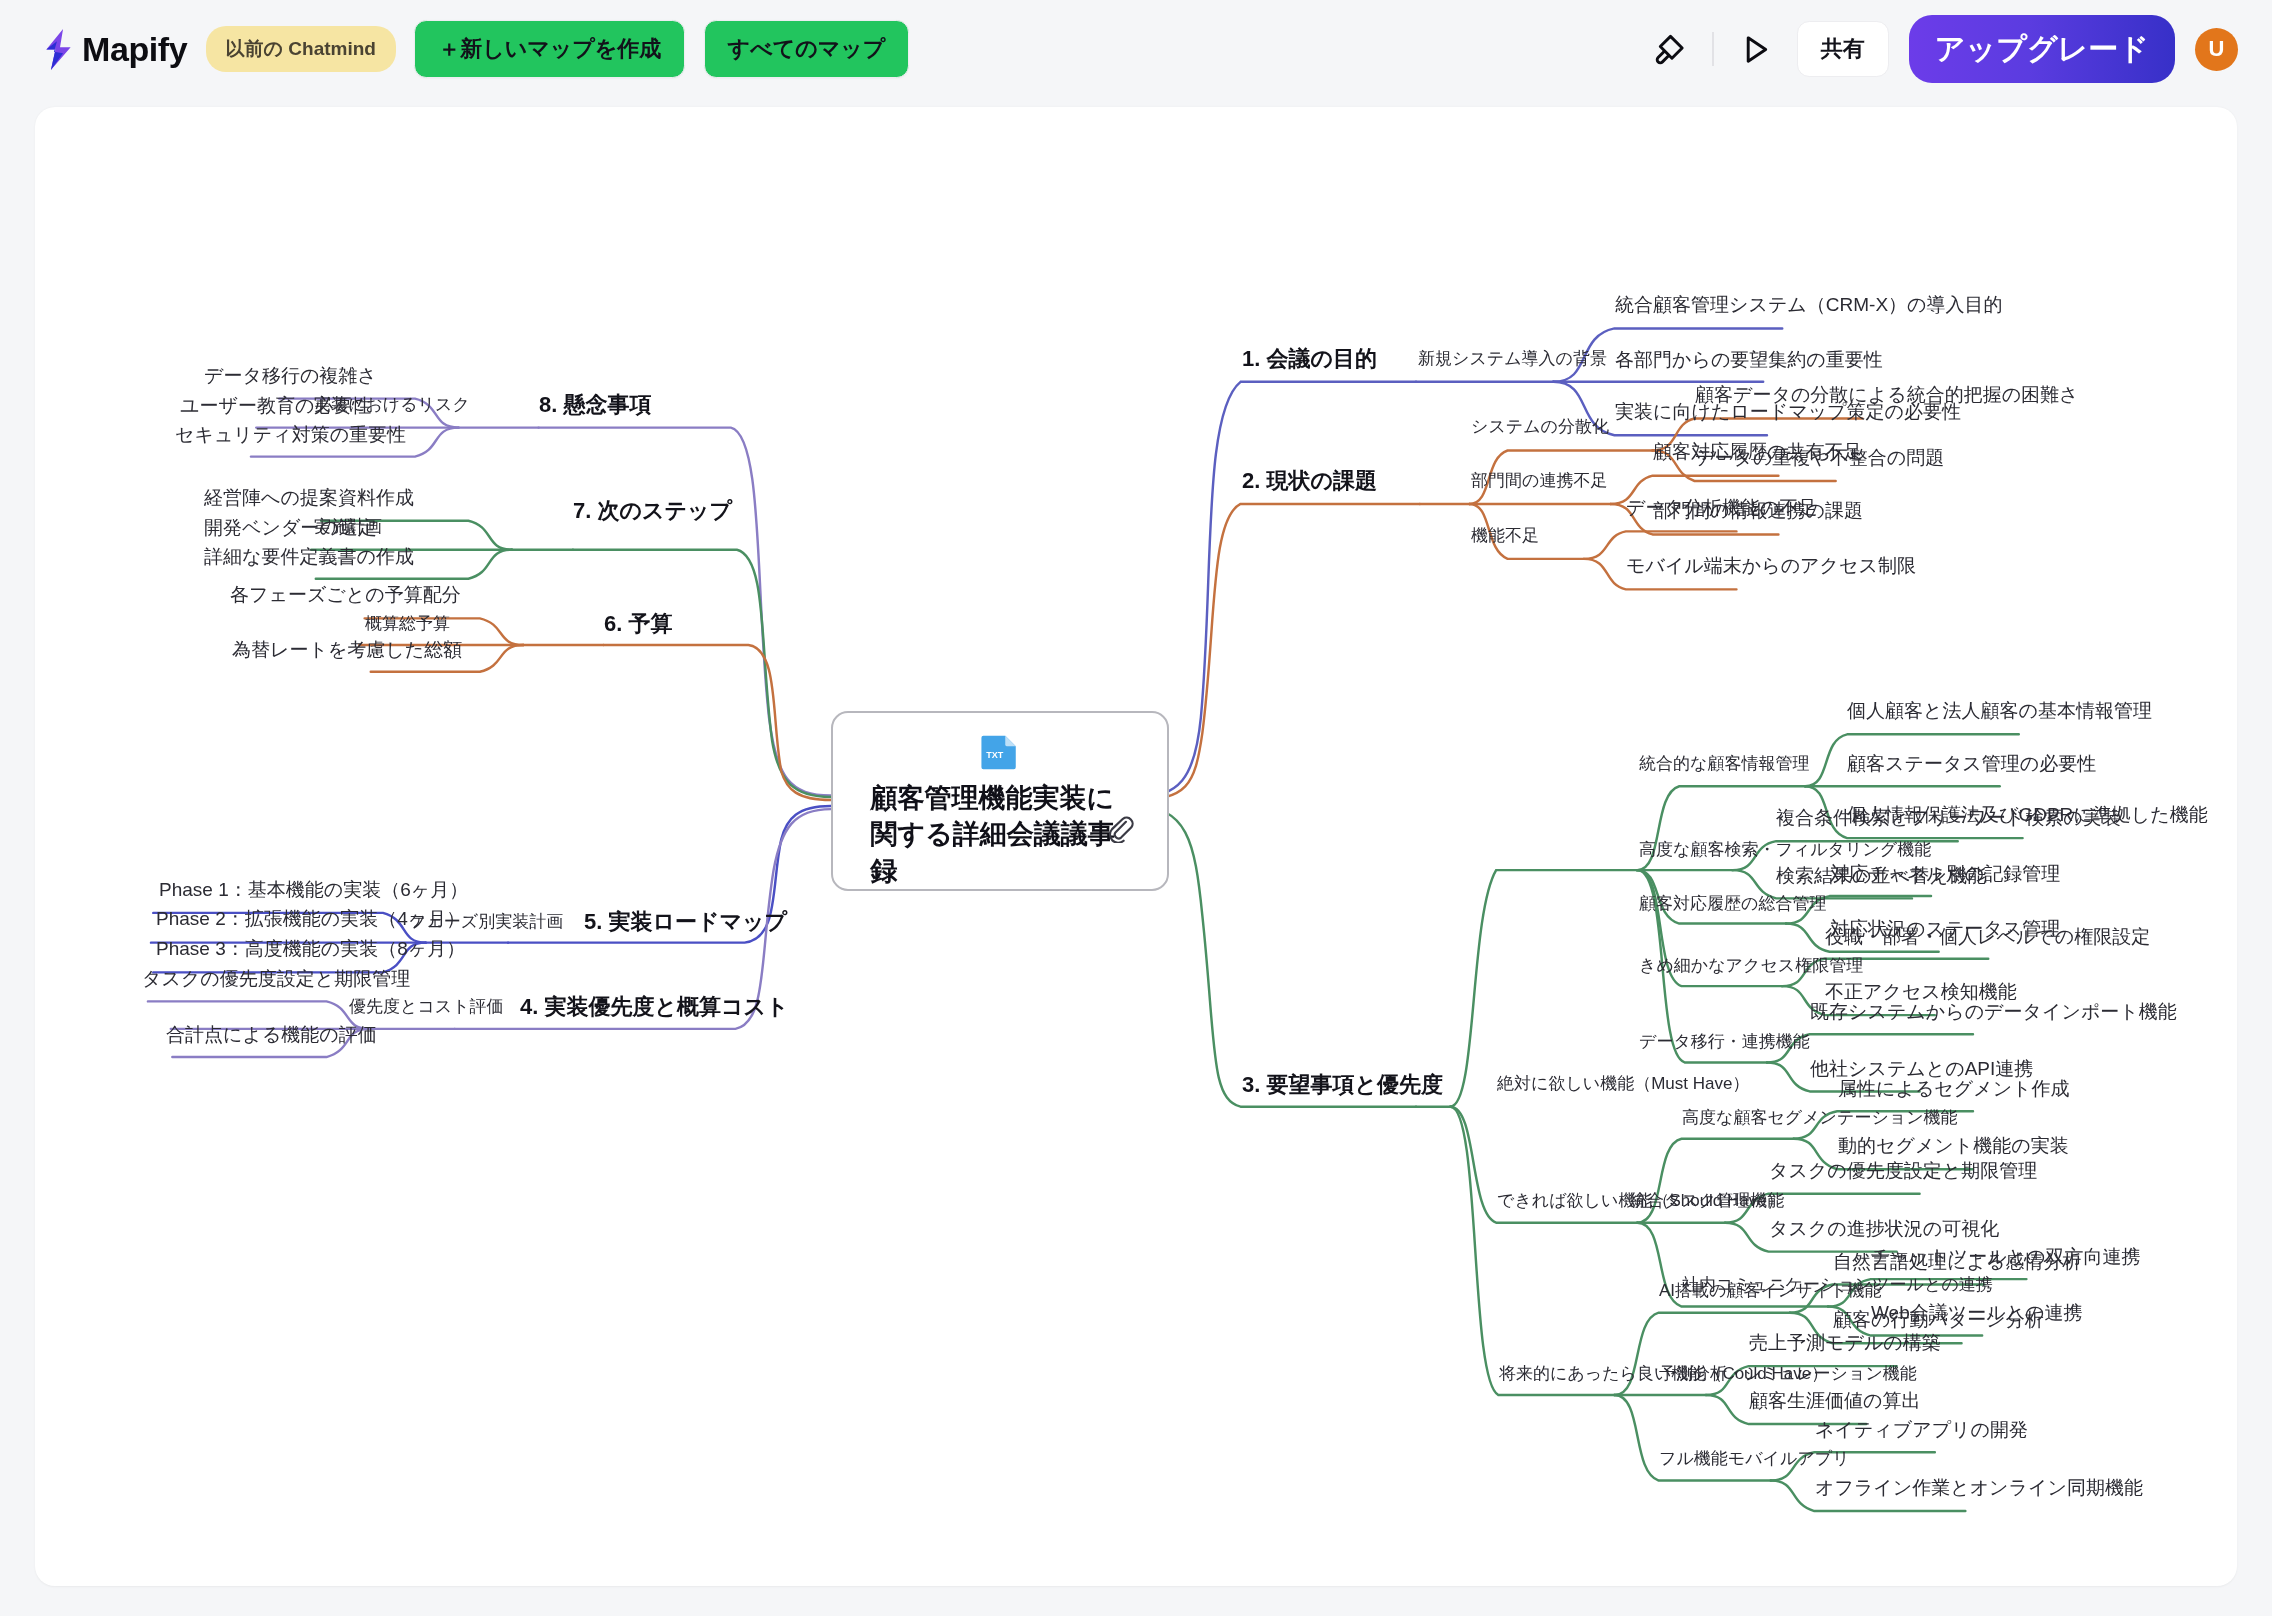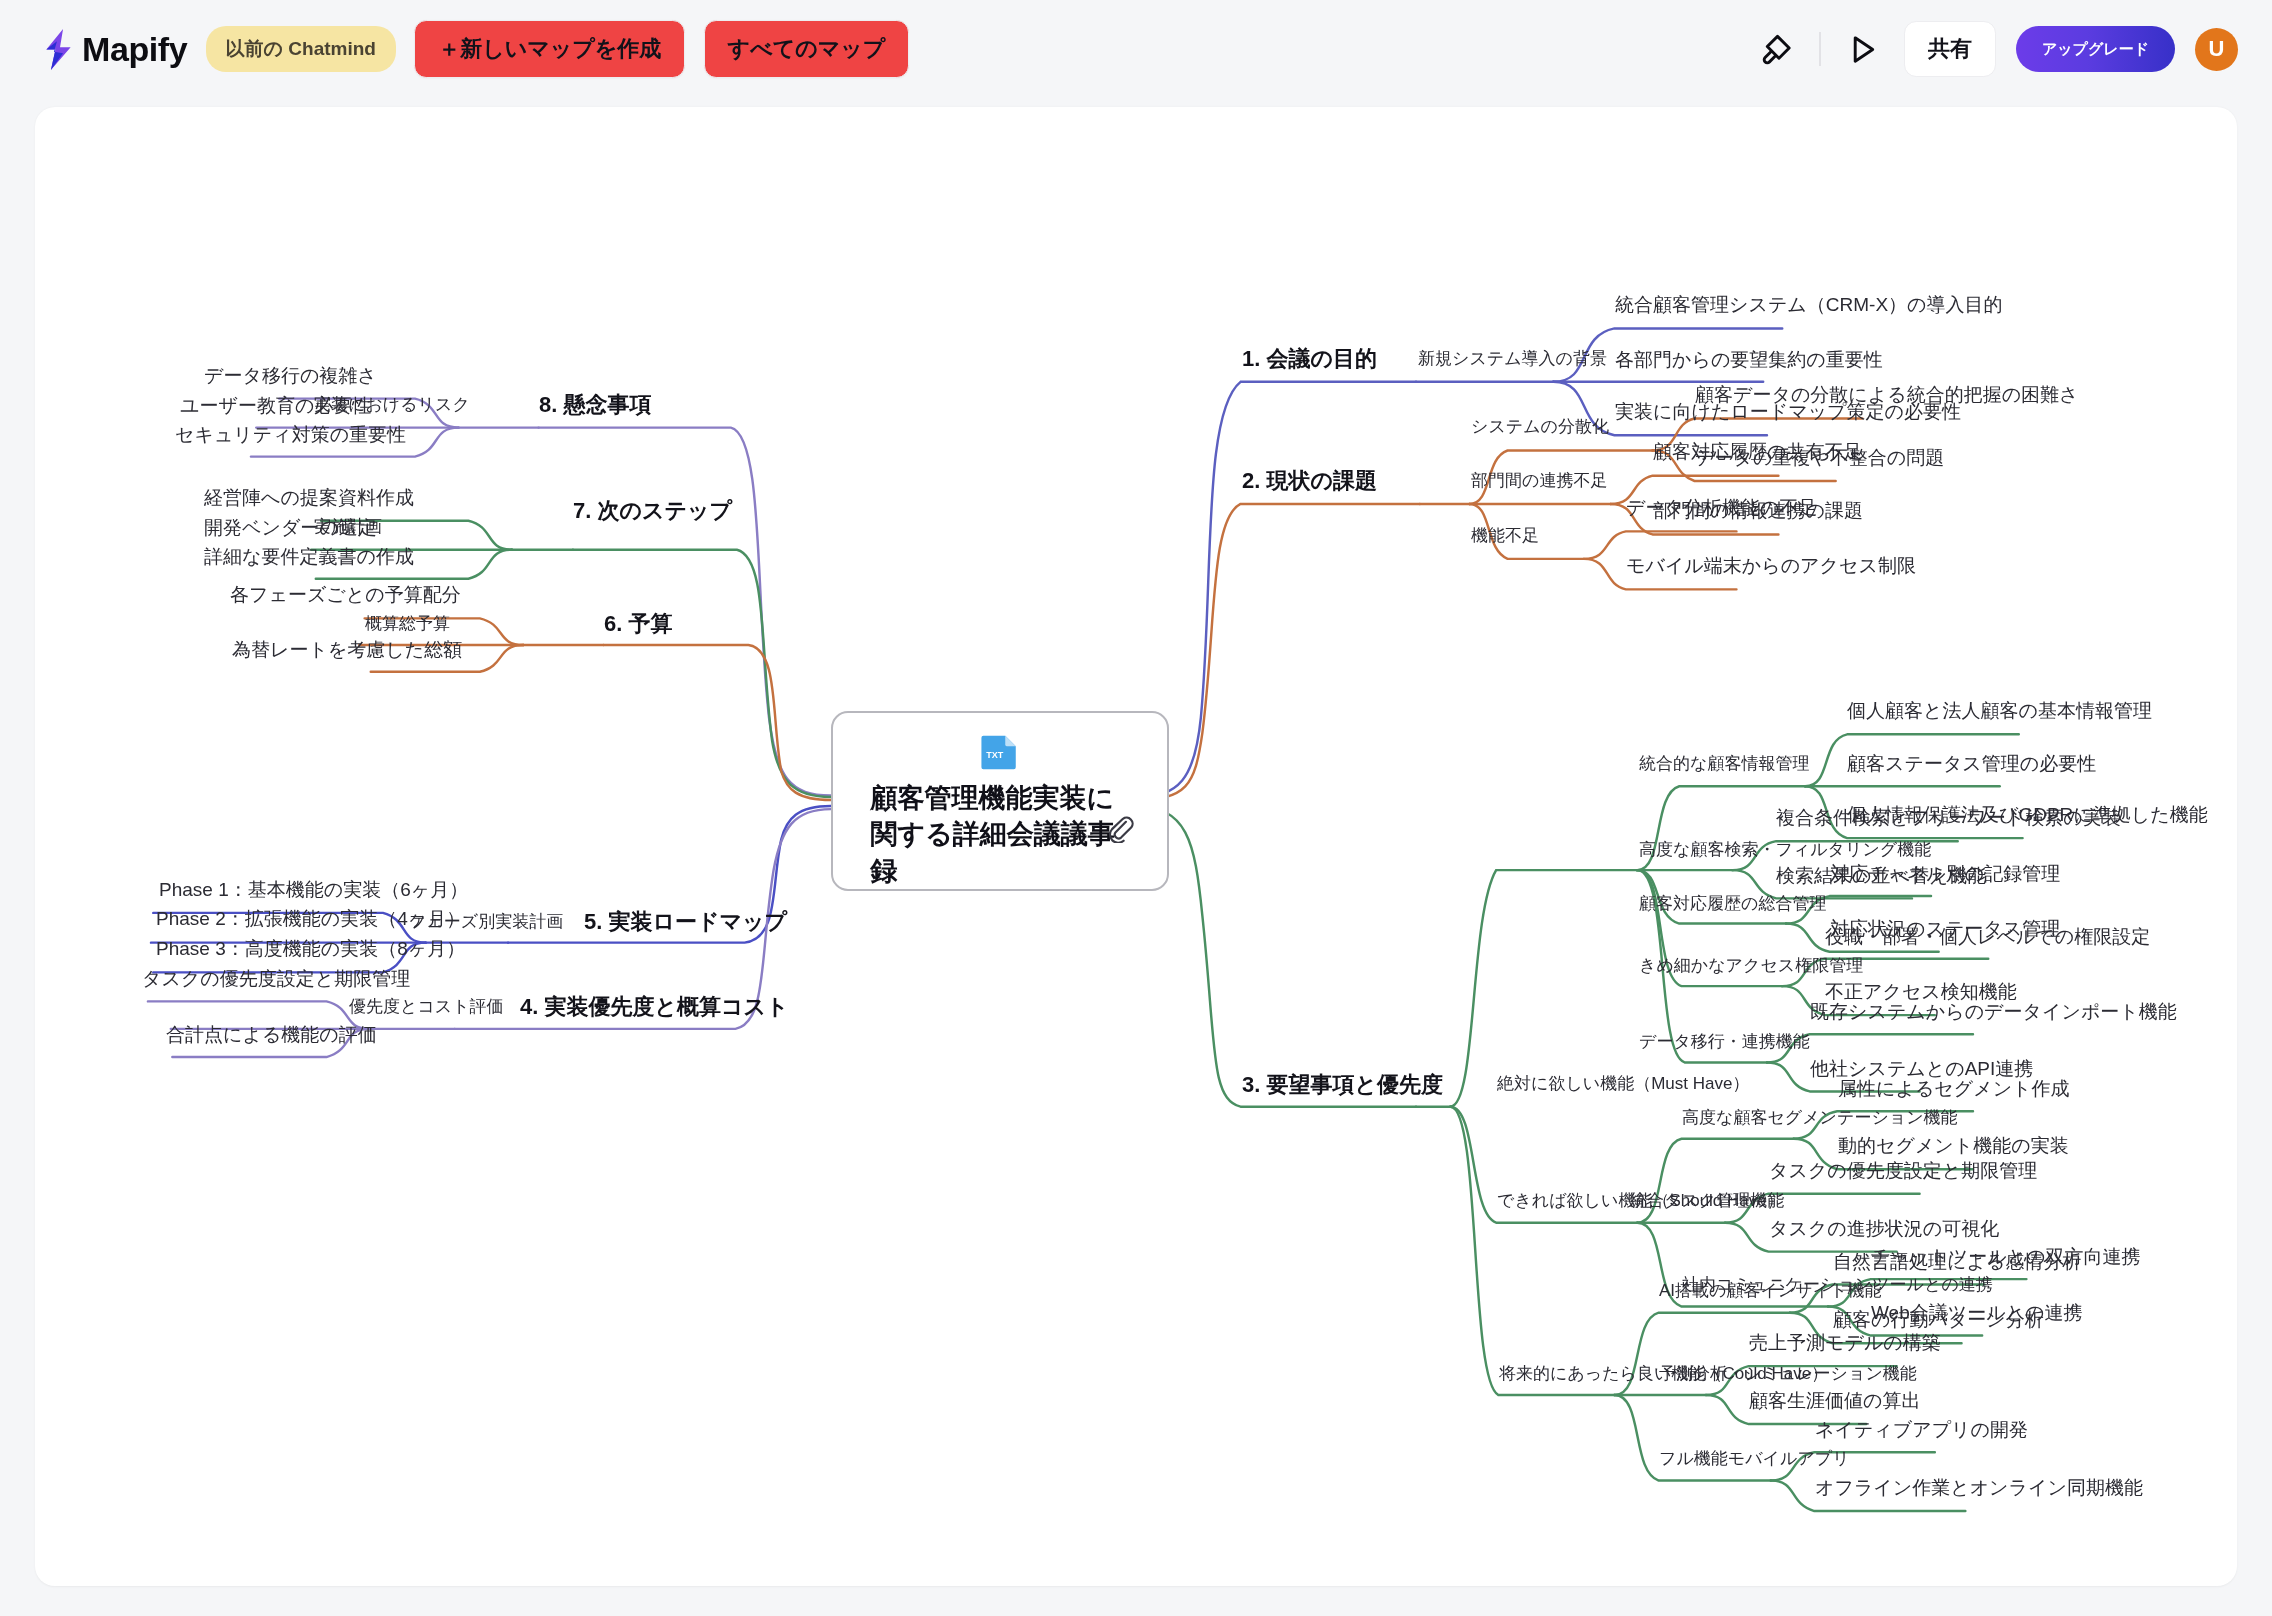--- a/index.html
+++ b/index.html
@@ -17,36 +17,36 @@
   }
   .hdr-left { display: flex; align-items: center; padding-left: 40px; gap: 18.3px; }
   .logo-wrap { display: flex; align-items: center; gap: 5px; }
   .logo-mark { width: 37px; height: 41px; display:block; }
   .logo-text { font-size: 34px; font-weight: 700; color: #0d0d12; letter-spacing: -0.4px; }
   .pill-chatmind {
     background: #f6e5a3; color: #4a4332; border-radius: 20px;
     padding: 10px 20px; font-size: 19px; font-weight: 600; white-space: nowrap;
   }
   .hdr-btn {
-    background: #ef4444; border: 0.8px solid #ededf0; border-radius: 12.2px;
+    background: #22c55e; border: 0.8px solid #ededf0; border-radius: 12.2px;
     padding: 13px 23px; font-size: 22px; font-weight: 600; color: #12121a;
     white-space: nowrap; display:flex; align-items:center; gap: 4.6px;
     box-shadow: 0 0.8px 1.5px rgba(0,0,0,.03);
   }
   .hdr-right {
     margin-left: auto; display: flex; align-items: center; gap: 20px; padding-right: 35px;
   }
   .icon-btn { width: 43px; height: 43px; display:flex; align-items:center; justify-content:center; }
   .vdiv { width: 1.5px; height: 34px; background: #e2e2e6; }
   .btn-share {
     background: #ffffff; border: 0.8px solid #ededf0; border-radius: 12.2px;
     padding: 12.2px 23px; font-size: 22px; font-weight: 600; color: #12121a;
   }
   .btn-upgrade {
-    border-radius: 23px; padding: 13.7px 26px; font-size: 15px; font-weight: 700;
+    border-radius: 23px; padding: 13.7px 26px; font-size: 30px; font-weight: 700;
     color: #ffffff; background: linear-gradient(90deg,#6c3ce9 0%,#5b3ce0 45%,#3730c8 100%);
     white-space: nowrap;
   }
   .avatar {
     width: 43px; height: 43px; border-radius: 50%; background: #e2761b;
     color: #fff; font-size: 22px; font-weight: 700;
     display: flex; align-items: center; justify-content: center;
   }
 
   

